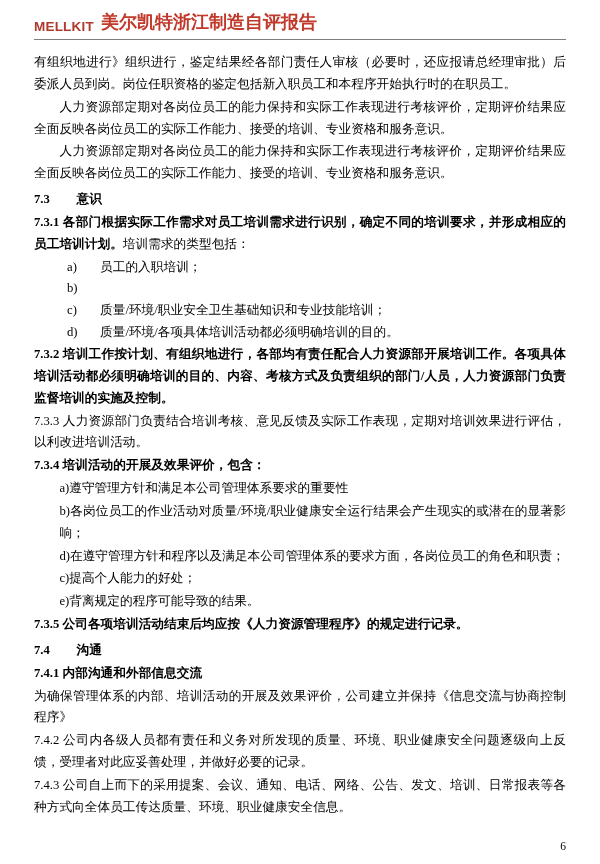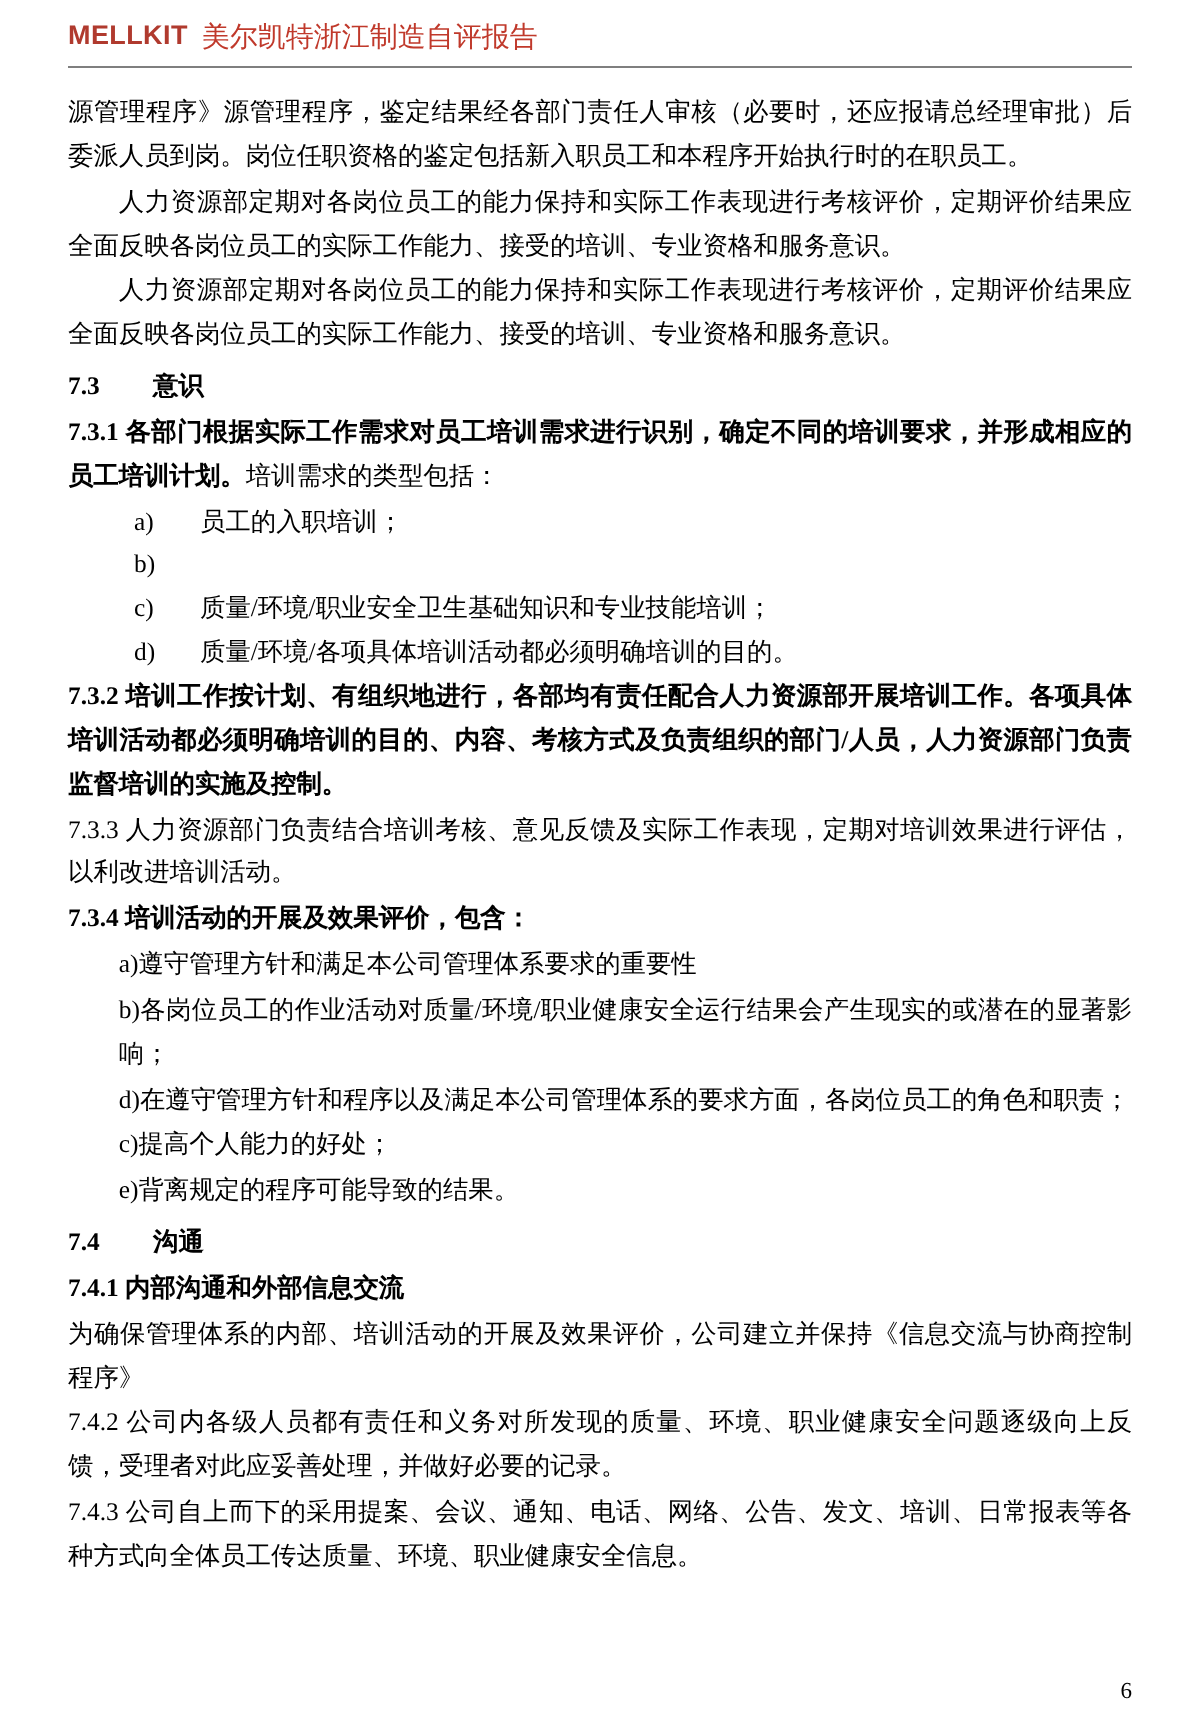--- a/index.html
+++ b/index.html
@@ -17,36 +17,37 @@
   }
   .page {
     width: 600px;
     height: 864px;
     box-sizing: border-box;
     padding: 10px 34px 0 34px;
     position: relative;
   }
   .header {
     display: flex;
-    align-items: flex-start;
+    align-items: flex-end;
     gap: 7px;
     padding-bottom: 5px;
     border-bottom: 1px solid #7f7f7f;
   }
   .brand {
     font-family: "Liberation Sans", sans-serif;
     font-size: 13.5px;
     font-weight: bold;
     letter-spacing: 0.2px;
     color: #b03a2e;
   }
   .header-title {
-    font-size: 14px;
+    font-size: 18px;
     color: #c0392b;
     font-family: "Liberation Serif", serif;
+    font-weight: bold;
   }
   .body {
     padding-top: 12px;
     font-size: 12.7px;
     line-height: 1.72;
     text-align: justify;
   }
   p {
     margin: 0 0 1px 0;
   }
@@ -102,21 +103,21 @@
 
 <div class="page">
 
   <div class="header">
     <span class="brand">MELLKIT</span>
     <span class="header-title">美尔凯特浙江制造自评报告</span>
   </div>
 
   <div class="body">
 
-    <p>源管理程序》源管理程序，鉴定结果经各部门责任人审核（必要时，还应报请总经理审批）后委派人员到岗。岗位任职资格的鉴定包括新入职员工和本程序开始执行时的在职员工。</p>
+    <p>有组织地进行》组织进行，鉴定结果经各部门责任人审核（必要时，还应报请总经理审批）后委派人员到岗。岗位任职资格的鉴定包括新入职员工和本程序开始执行时的在职员工。</p>
 
     <p class="indent2">人力资源部定期对各岗位员工的能力保持和实际工作表现进行考核评价，定期评价结果应全面反映各岗位员工的实际工作能力、接受的培训、专业资格和服务意识。</p>
 
     <p class="indent2">人力资源部定期对各岗位员工的能力保持和实际工作表现进行考核评价，定期评价结果应全面反映各岗位员工的实际工作能力、接受的培训、专业资格和服务意识。</p>
 
     <p class="sec-head">
       <span class="num">7.3</span><span class="gap"></span><span>意识</span>
     </p>
 
     <p><span class="bold">7.3.1  各部门根据实际工作需求对员工培训需求进行识别，确定不同的培训要求，并形成相应的员工培训计划。</span><span>培训需求的类型包括：</span></p>
@@ -144,20 +145,21 @@
     <p>7.3.3  人力资源部门负责结合培训考核、意见反馈及实际工作表现，定期对培训效果进行评估，以利改进培训活动。</p>
 
     <p class="bold">7.3.4 培训活动的开展及效果评价，包含：</p>
 
     <p class="sub-line">a)遵守管理方针和满足本公司管理体系要求的重要性</p>
     <p class="sub-line">b)各岗位员工的作业活动对质量/环境/职业健康安全运行结果会产生现实的或潜在的显著影响；</p>
     <p class="sub-line">d)在遵守管理方针和程序以及满足本公司管理体系的要求方面，各岗位员工的角色和职责；</p>
     <p class="sub-line">c)提高个人能力的好处；</p>
     <p class="sub-line">e)背离规定的程序可能导致的结果。</p>
 
+    <p class="bold">7.3.5 公司各项培训活动结束后均应按《人力资源管理程序》的规定进行记录。</p>
 
     <p class="sec-head">
       <span class="num">7.4</span><span class="gap"></span><span>沟通</span>
     </p>
 
     <p class="bold">7.4.1 内部沟通和外部信息交流</p>
 
     <p>为确保管理体系的内部、培训活动的开展及效果评价，公司建立并保持《信息交流与协商控制程序》</p>
 
     <p>7.4.2  公司内各级人员都有责任和义务对所发现的质量、环境、职业健康安全问题逐级向上反馈，受理者对此应妥善处理，并做好必要的记录。</p>

